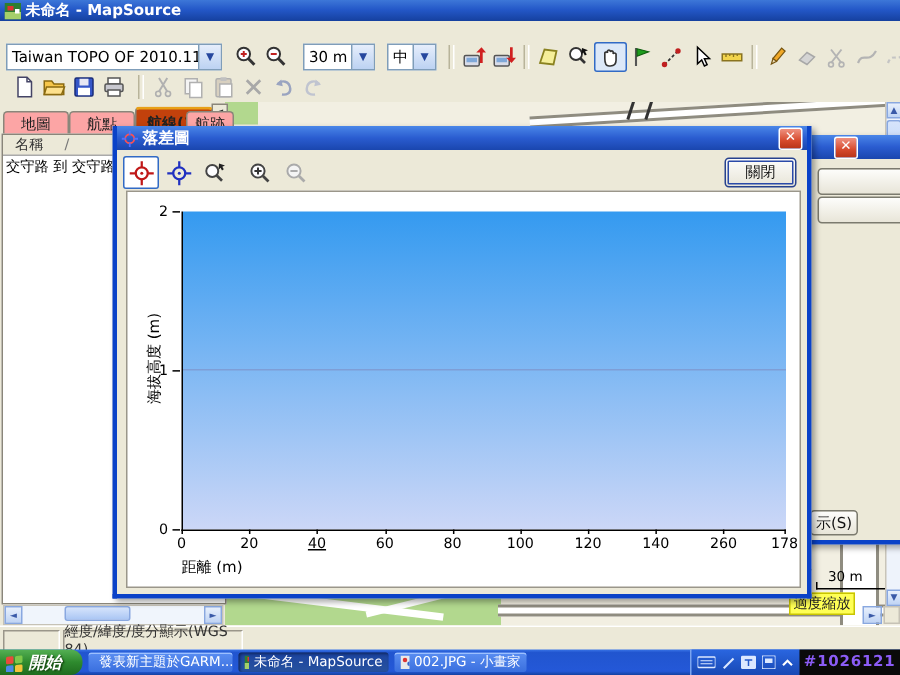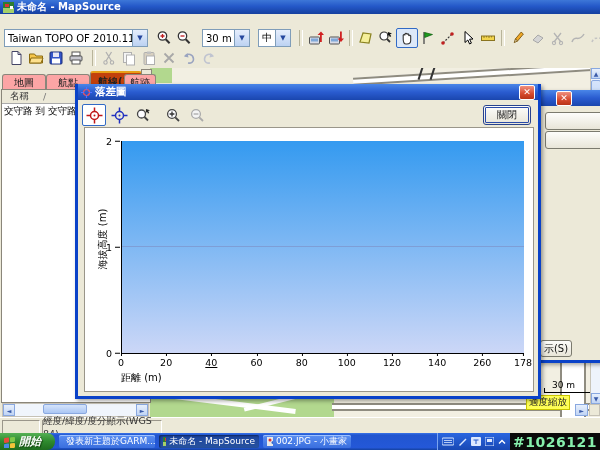--- a/index.html
+++ b/index.html
@@ -78,21 +78,21 @@
            display:flex;align-items:center;z-index:6;color:#fff;}
   .startbtn{height:17px;padding:0 14px 0 4px;background:linear-gradient(180deg,#55b054 0%,#2e8a2e 50%,#1f6c1f 100%);
             border-radius:0 8px 8px 0;display:flex;align-items:center;gap:3px;font-size:11px;font-style:italic;font-weight:bold;
             color:#fff;text-shadow:1px 1px 1px #14430f;}
   .task{height:13px;margin-left:4px;padding:0 4px;border-radius:2px;background:linear-gradient(180deg,#5a8ef2,#3a6fde);
         box-shadow:inset 0 1px 0 #9cc0ff;display:flex;align-items:center;gap:3px;font-size:9px;color:#fff;
         white-space:nowrap;overflow:hidden;}
   .task.active{background:linear-gradient(180deg,#1c44a0,#27529e);box-shadow:inset 1px 1px 2px #10275e;}
   .tray{margin-left:auto;height:17px;display:flex;align-items:center;gap:4px;padding:0 4px;
         background:linear-gradient(180deg,#2a66e0,#1848b4);border-left:1px solid #7aa4f0;}
-  .wmark{height:17px;background:#0a0a0a;color:#86efac;font-weight:bold;font-size:14px;display:flex;align-items:center;
+  .wmark{height:17px;background:#0a0a0a;color:#8b5cf6;font-weight:bold;font-size:10px;display:flex;align-items:center;
          padding:0 3px;letter-spacing:.5px;}
   svg{display:block;}
 </style>
 </head>
 <body>
 
 <div class="screen">
 
   <div class="abs titlebar">
     <span style="margin:0 3px;">

